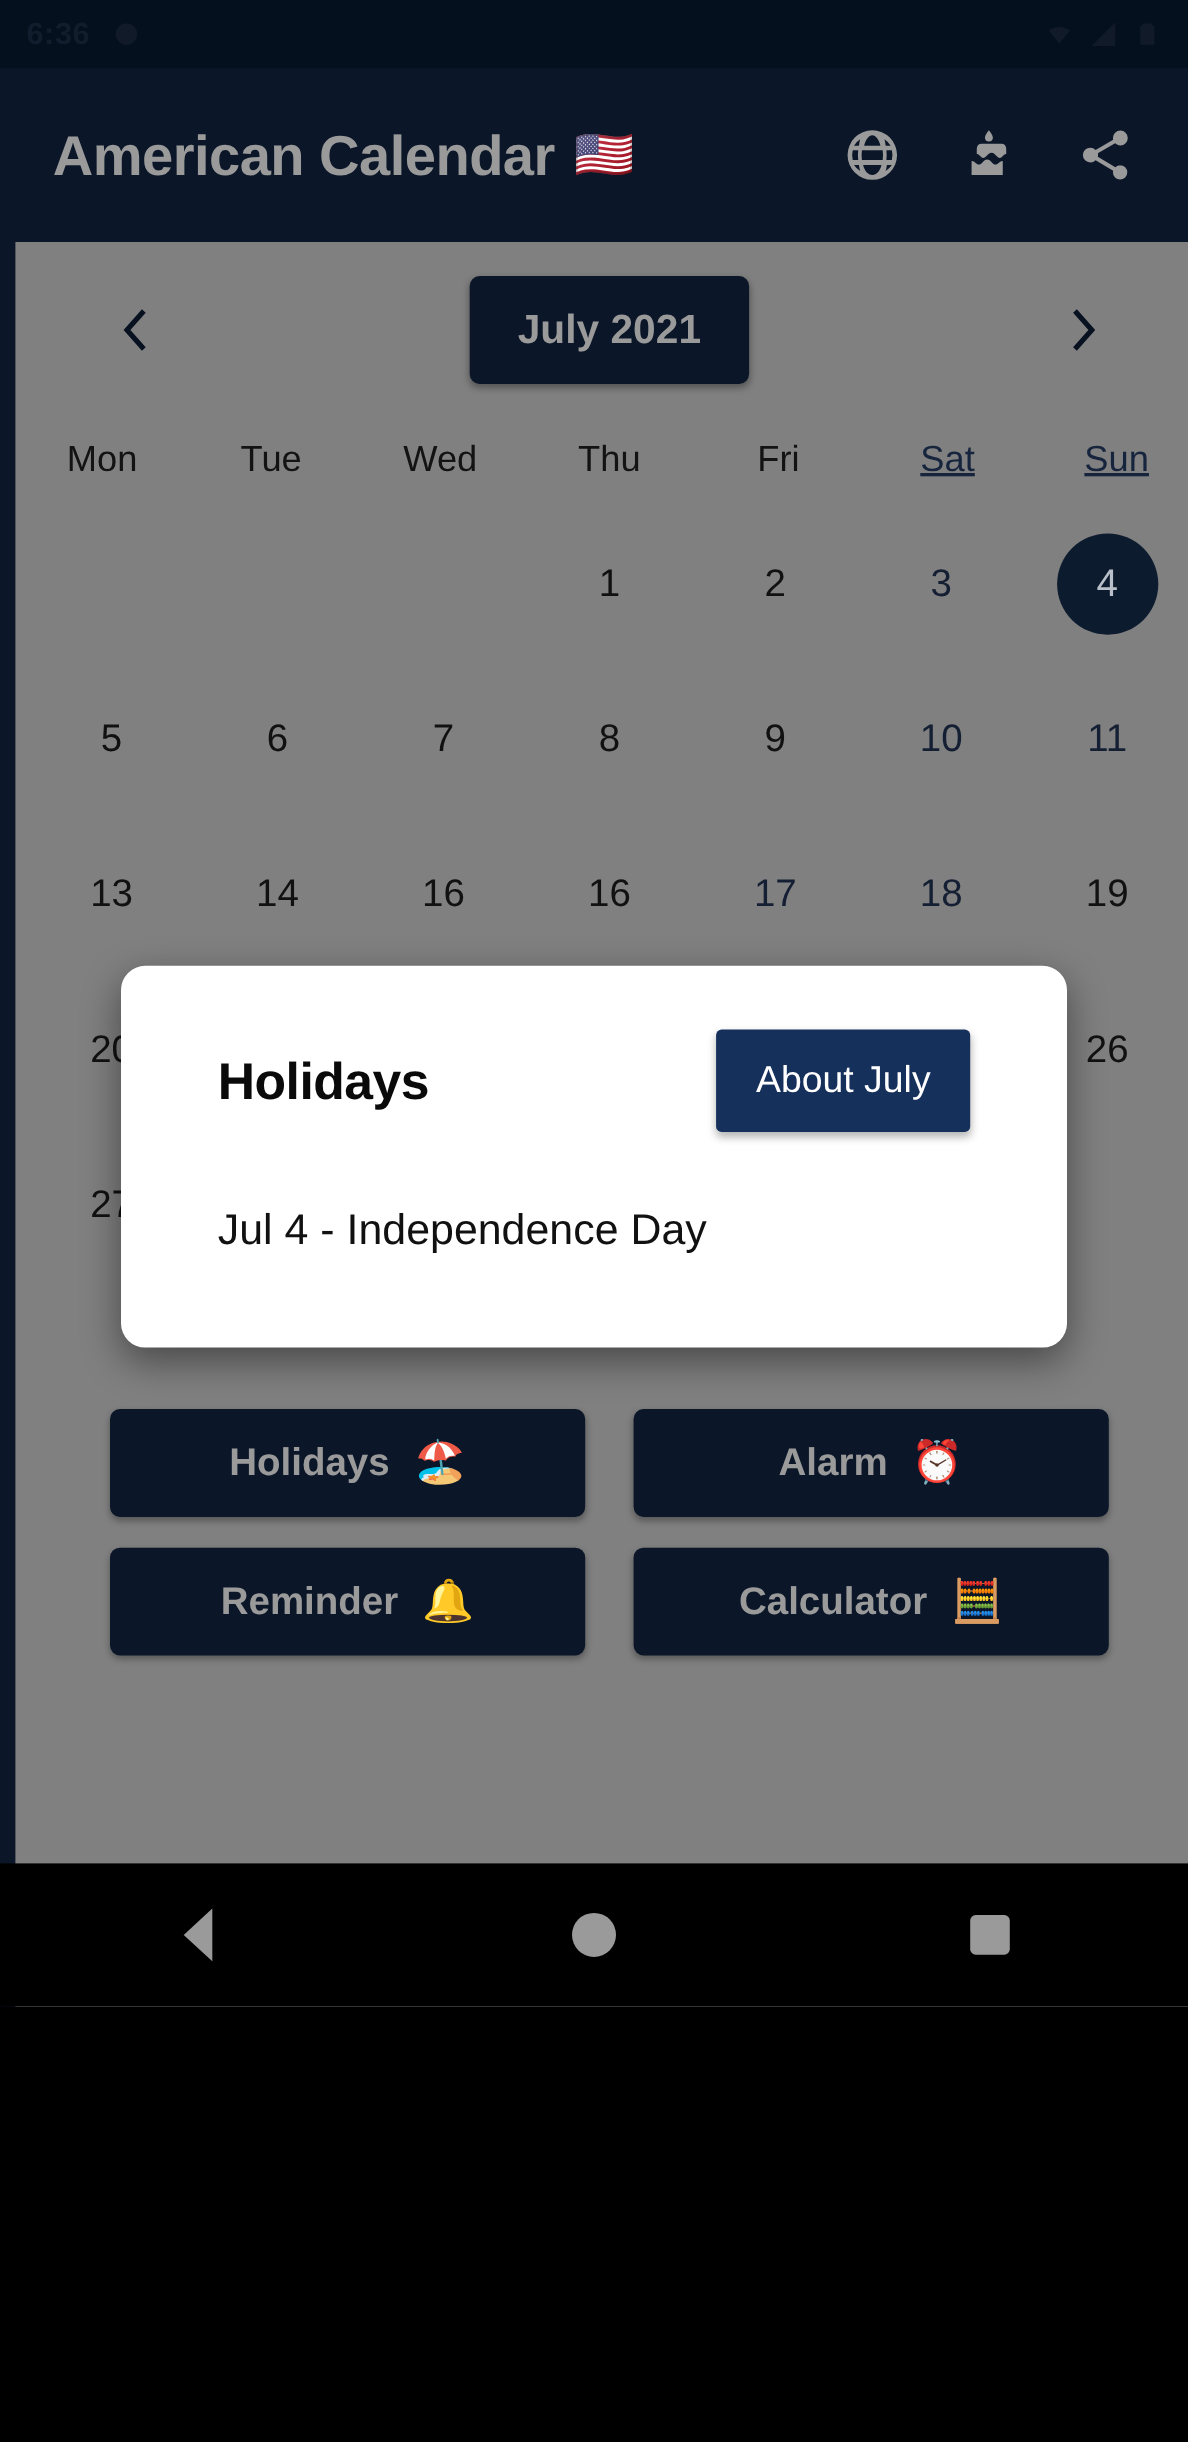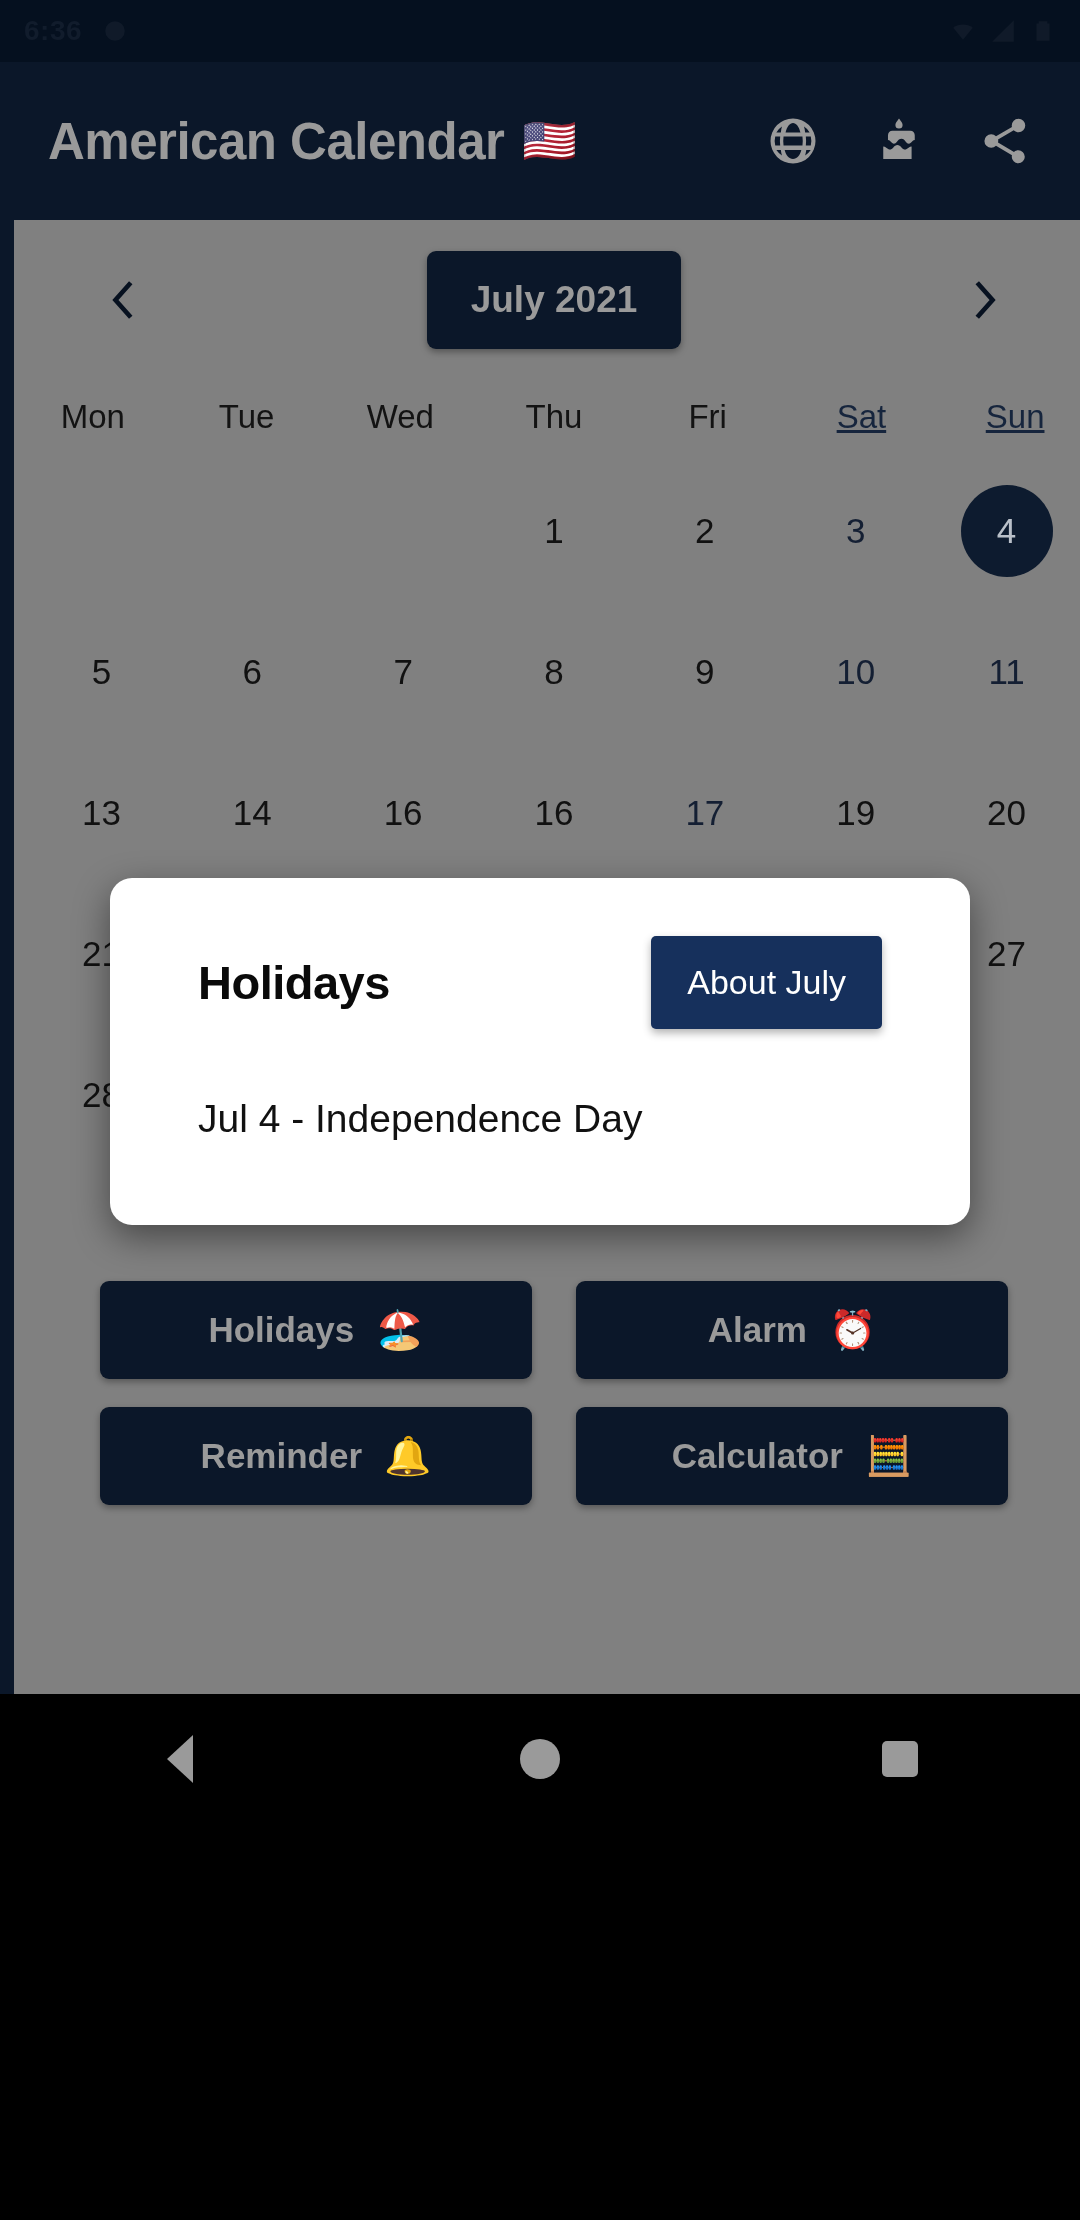--- a/index.html
+++ b/index.html
@@ -378,20 +378,21 @@
         <div class="daycell">7</div>
         <div class="daycell">8</div>
         <div class="daycell">9</div>
         <div class="daycell wknd">10</div>
         <div class="daycell wknd">11</div>
         <div class="daycell">13</div>
         <div class="daycell">14</div>
         <div class="daycell">16</div>
         <div class="daycell">16</div>
         <div class="daycell wknd">17</div>
+        <div class="daycell wknd">18</div>
         <div class="daycell">19</div>
         <div class="daycell">20</div>
         <div class="daycell">21</div>
         <div class="daycell">22</div>
         <div class="daycell">23</div>
         <div class="daycell wknd">24</div>
         <div class="daycell wknd">25</div>
         <div class="daycell">26</div>
         <div class="daycell">27</div>
         <div class="daycell">28</div>

